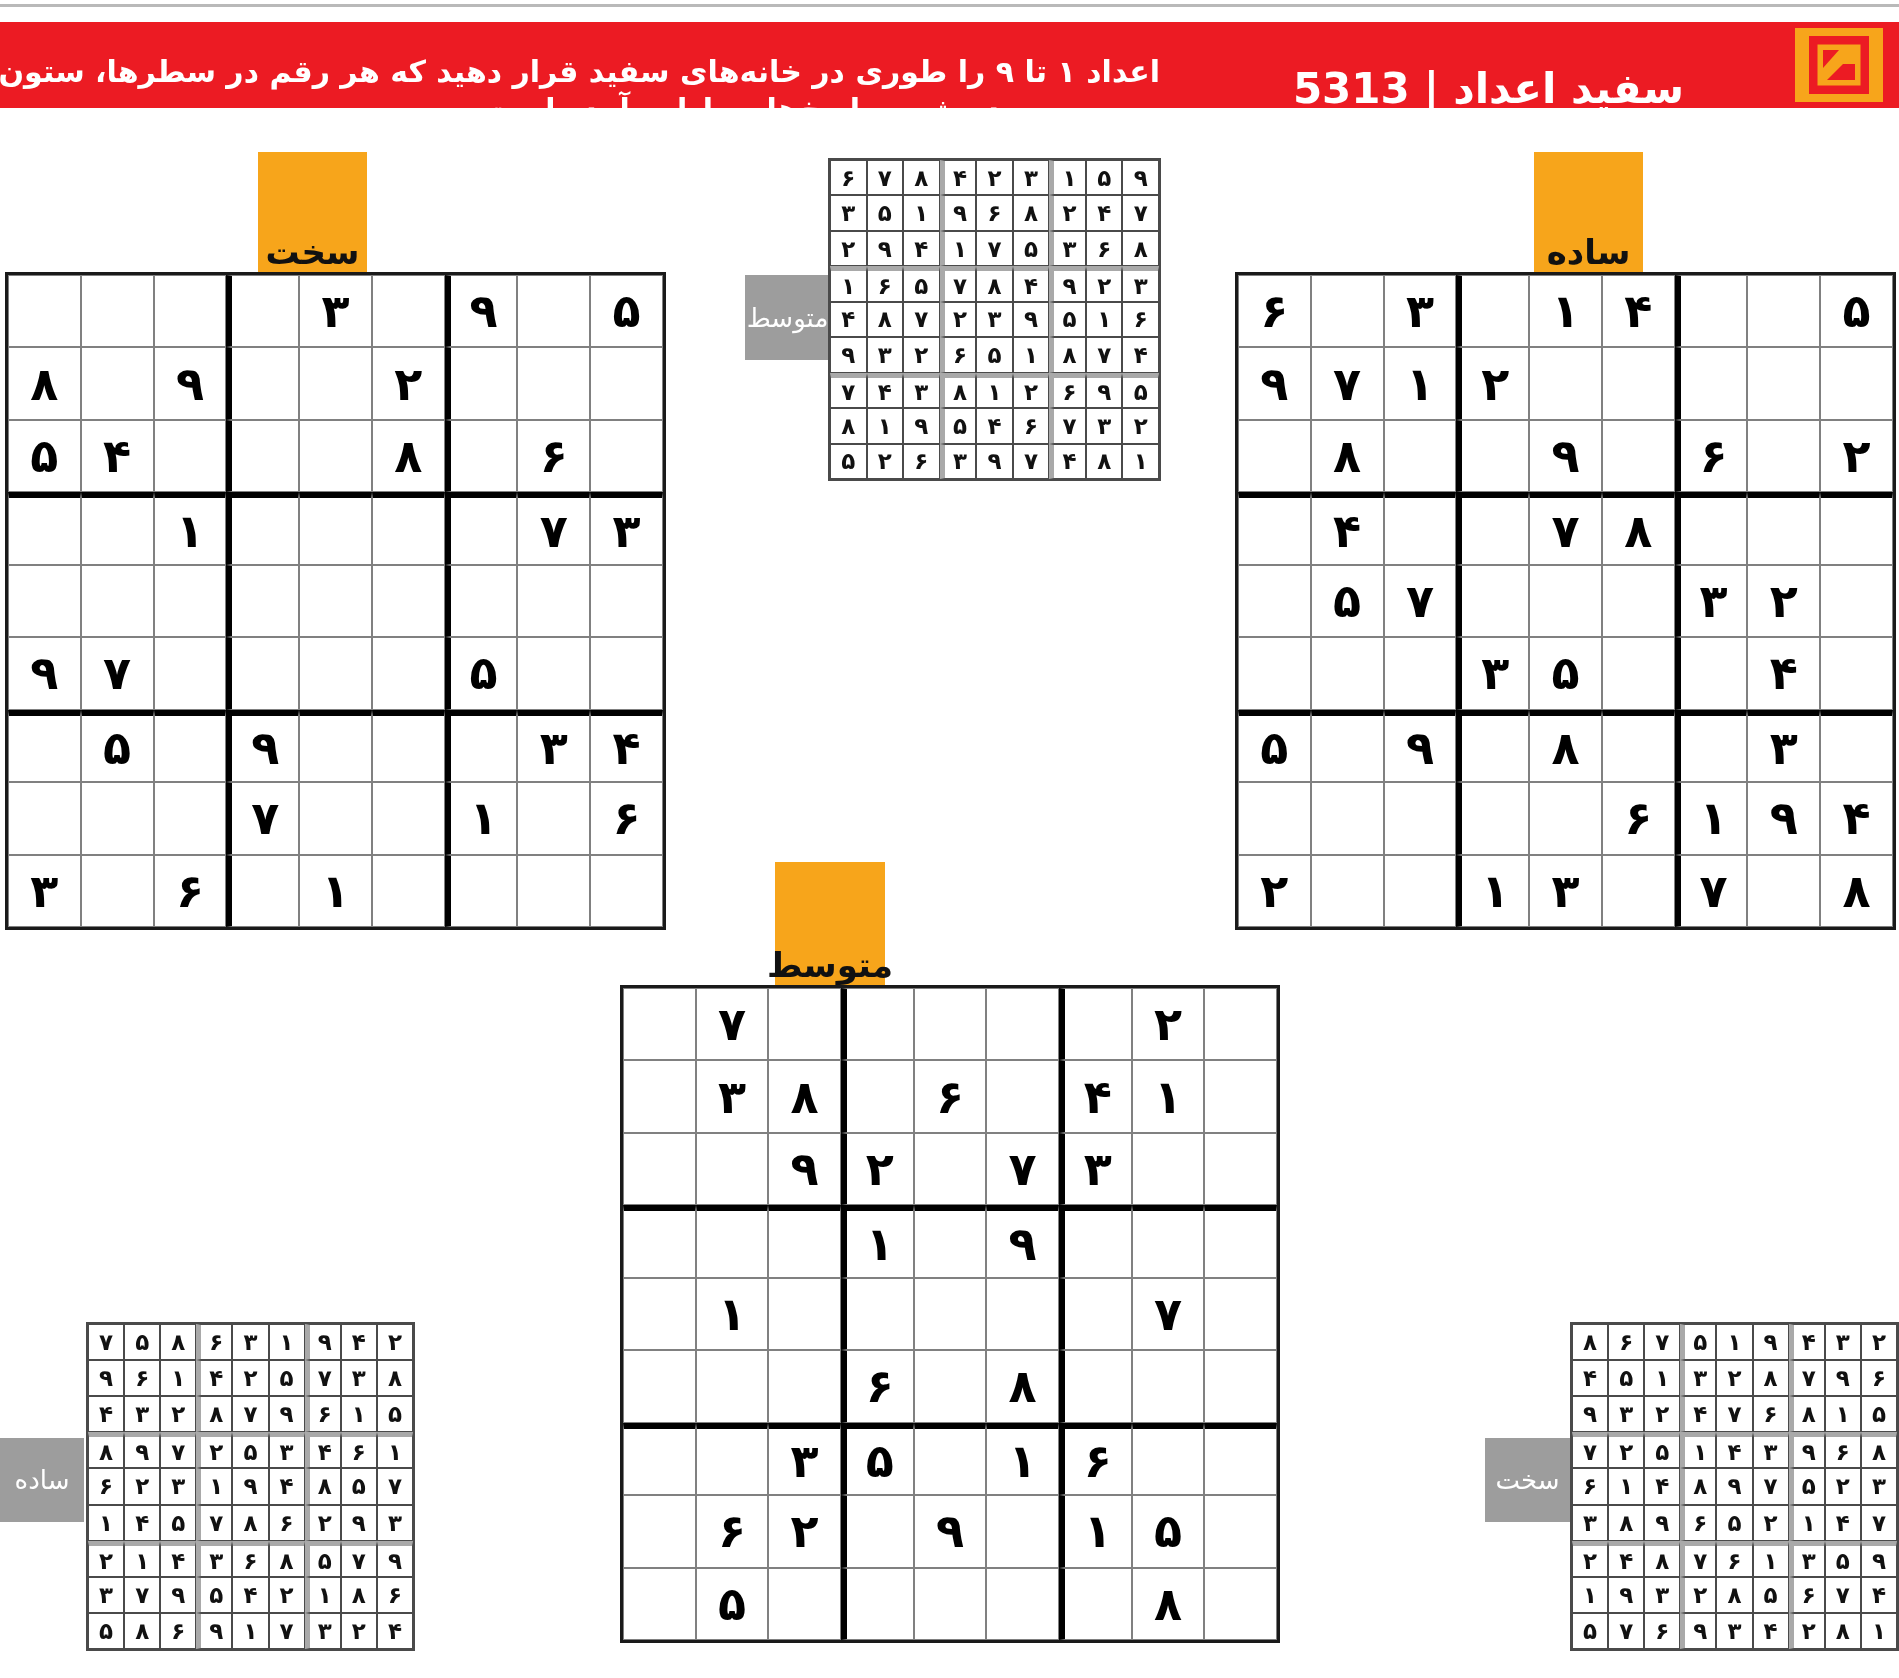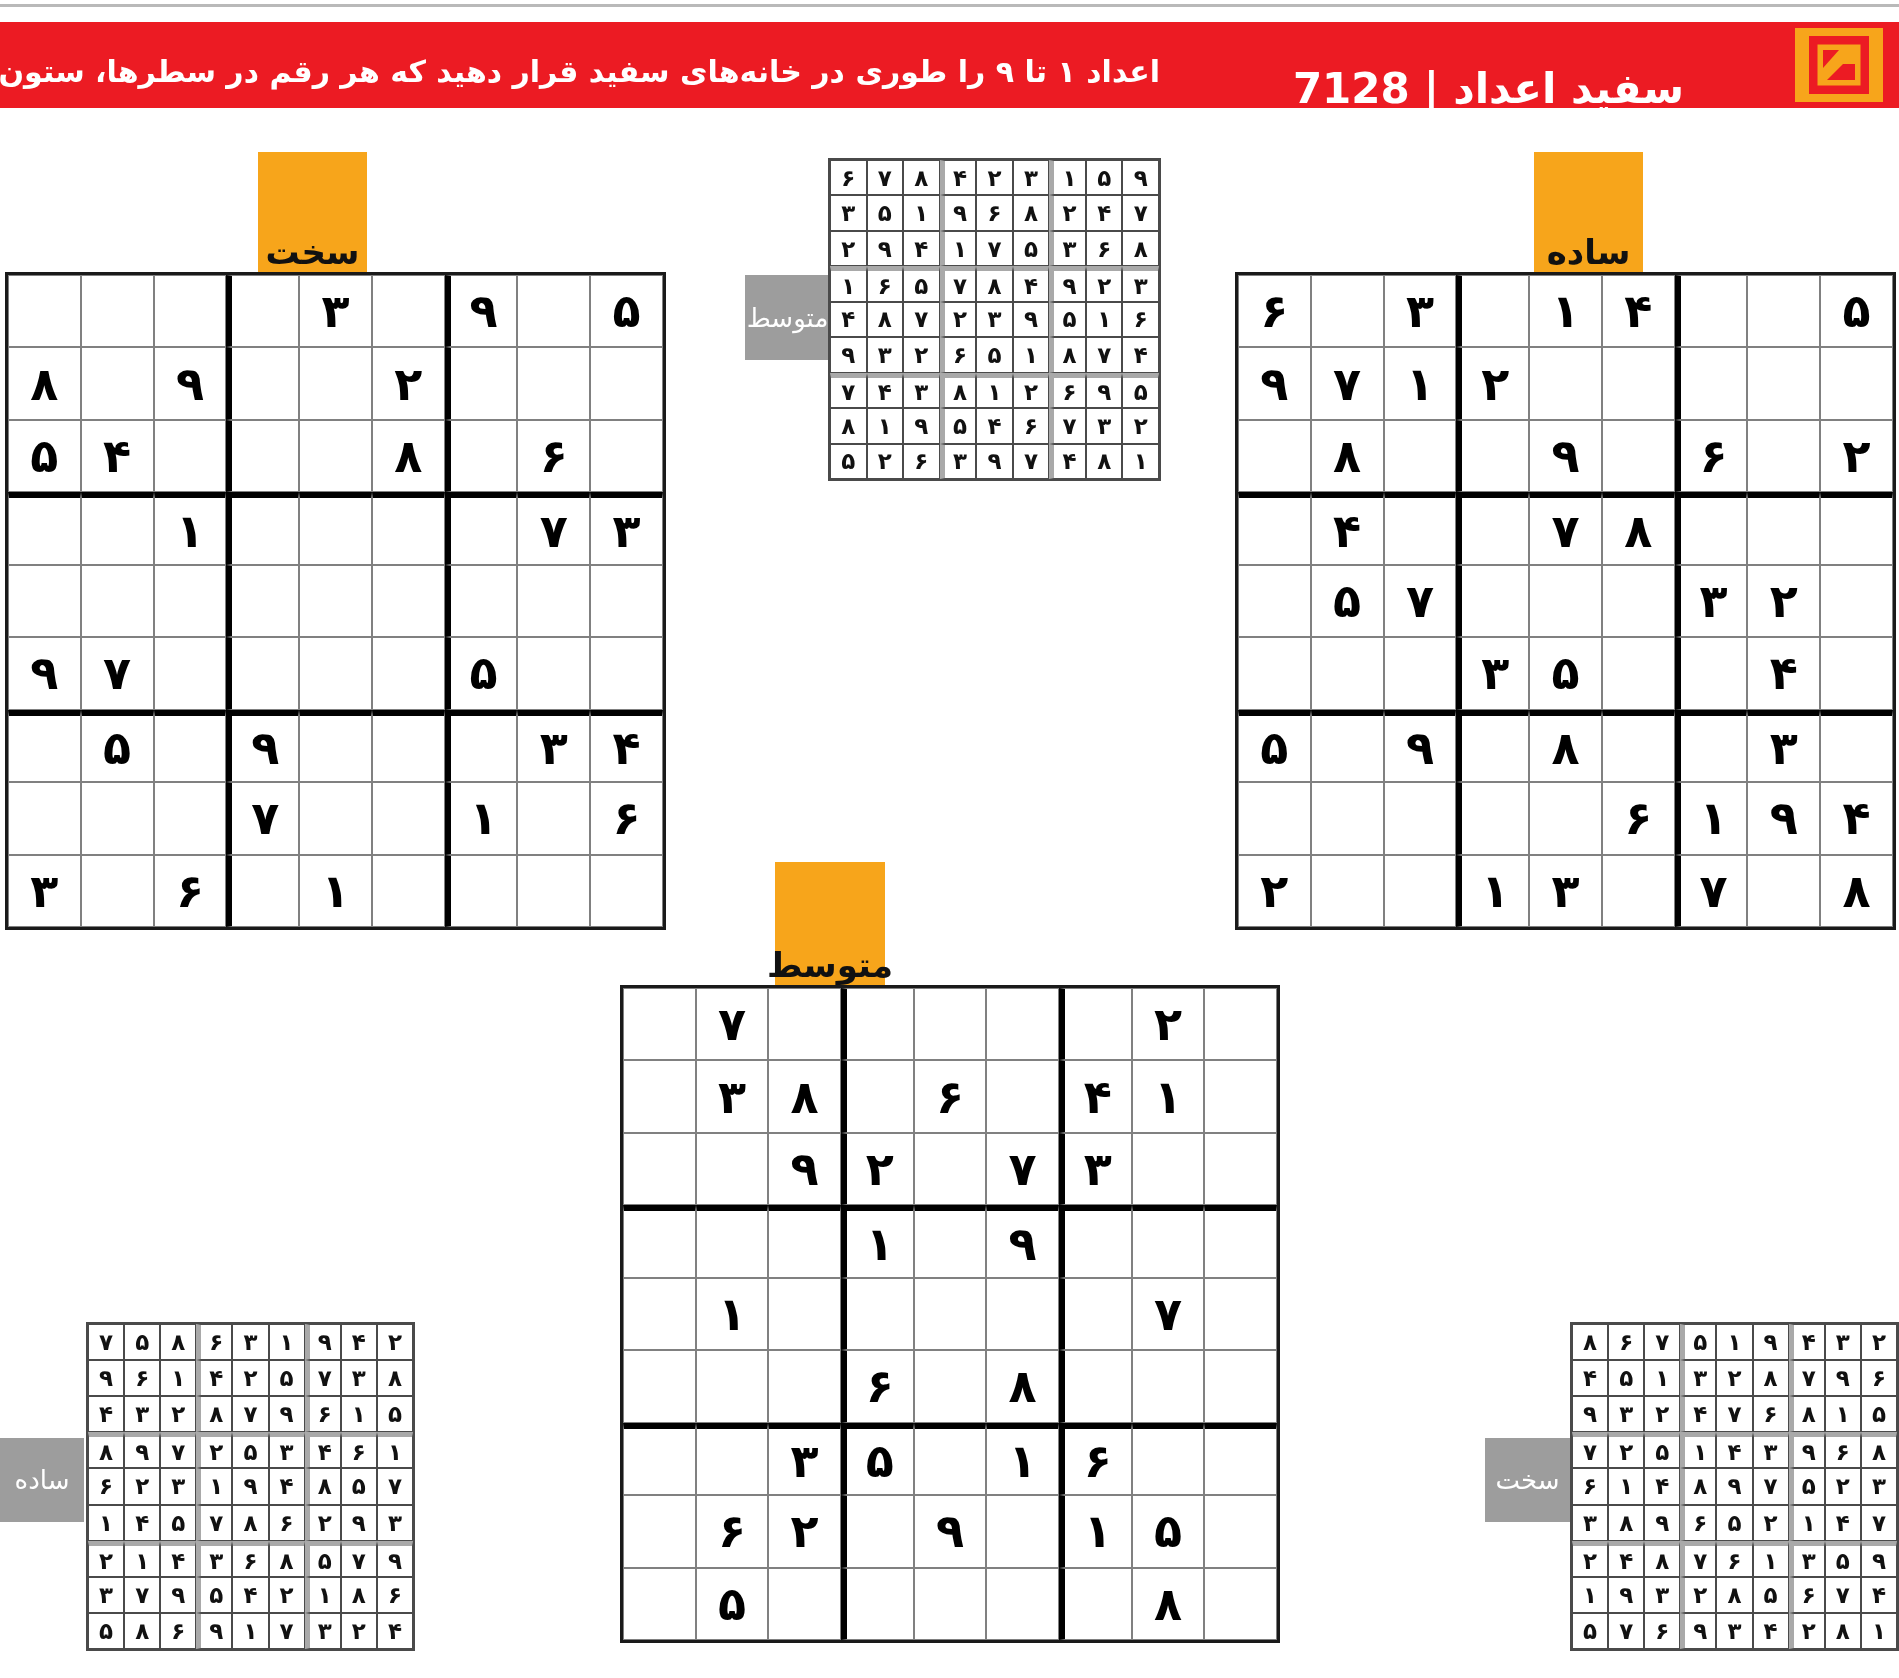--- a/index.html
+++ b/index.html
@@ -39,24 +39,25 @@
 </style>
 </head>
 <body>
 
 <div id="page">
 
   <div class="abs" id="topline"></div>
 
   <div class="abs" id="redbar">
     <div class="abs instr" id="instr1">اعداد ۱ تا ۹ را طوری در خانه‌های سفید قرار دهید که هر رقم در سطرها، ستون‌ها و مربع‌های کوچک ۳ در ۳ یک‌بار</div>
+    <div class="abs instr" id="instr2">دیده شود. پاسخ‌ها در ادامه آمده است.</div>
     <div class="abs" id="titlebox">
       <span>سفید اعداد</span>
       <span>|</span>
-      <span>7128</span>
+      <span>5313</span>
     </div>
   </div>
   <div class="abs" id="logo">
     <svg width="60" height="58" viewBox="0 0 60 58">
       <rect x="4" y="4" width="52" height="50" fill="none" stroke="#ec1b23" stroke-width="9"></rect>
       <polygon points="14,14 30,14 14,32" fill="#ec1b23"></polygon>
       <polygon points="46,14 46,44 18,44 34,28 46,28" fill="#ec1b23"></polygon>
     </svg>
   </div>
 

